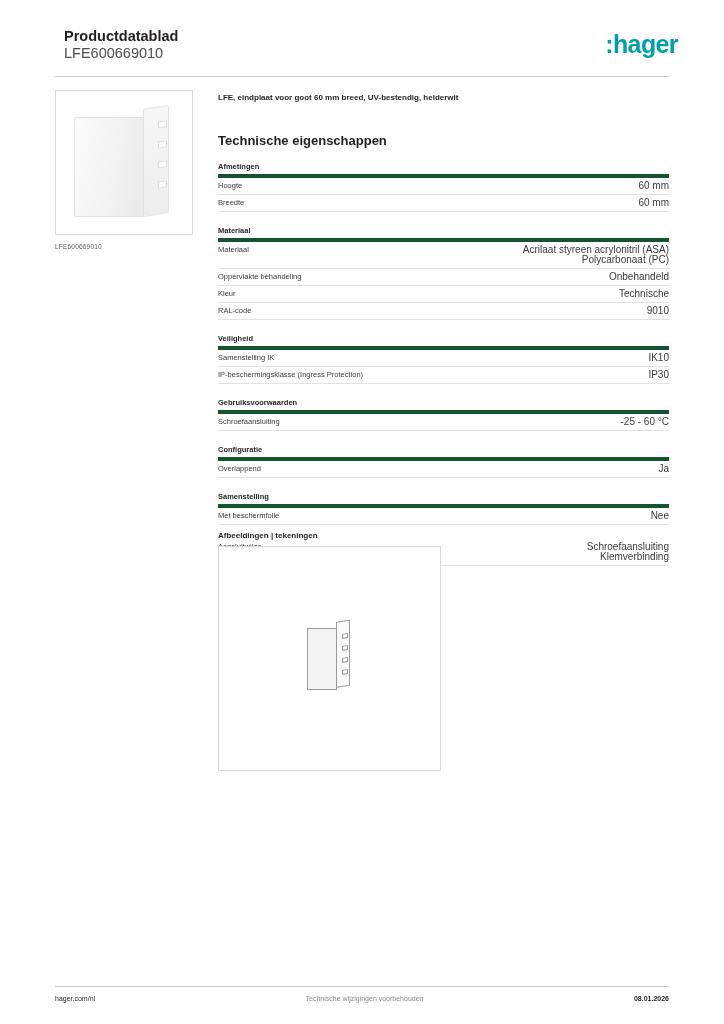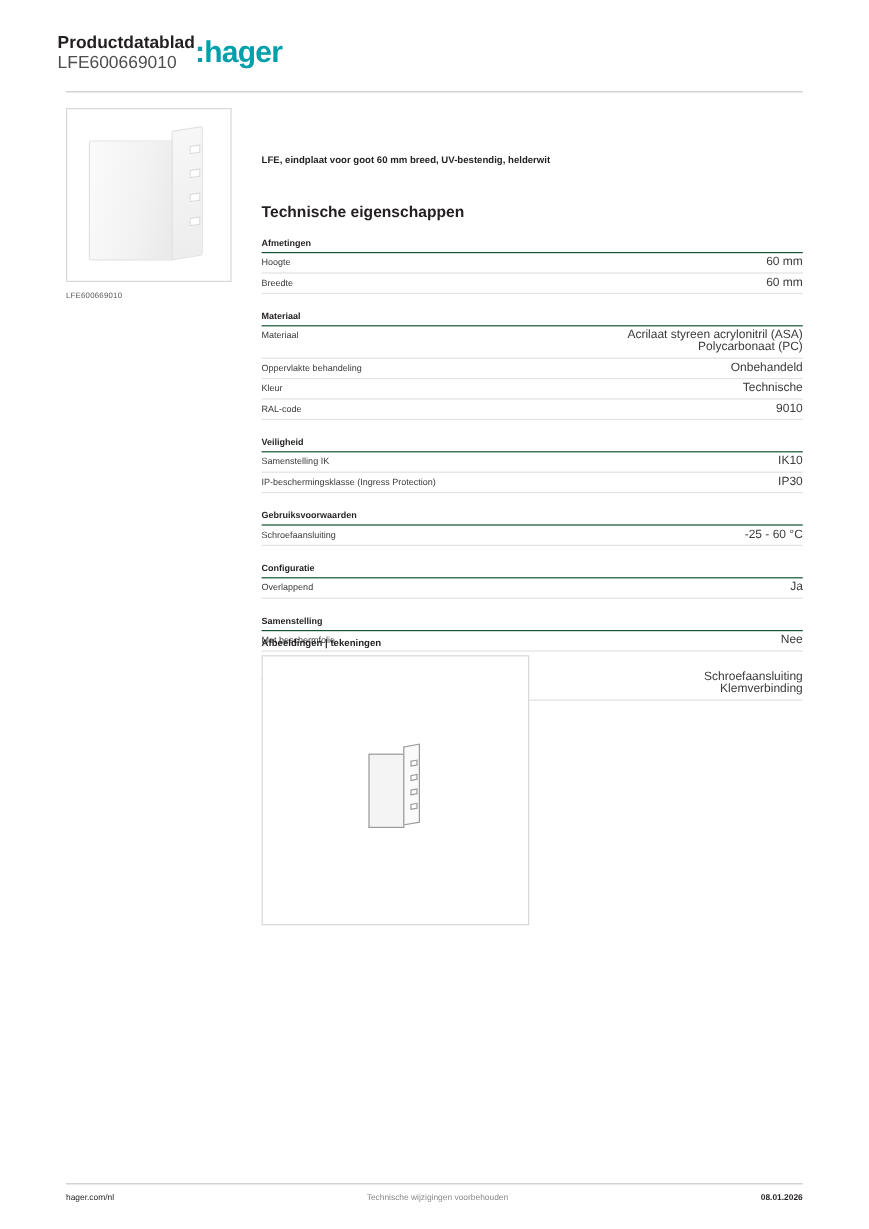--- a/index.html
+++ b/index.html
@@ -13,25 +13,26 @@
     height: 1024px;
     font-family: "Liberation Sans", sans-serif;
     color: #231f20;
     position: relative;
     overflow: hidden;
   }
 
   
   .header {
     position: absolute;
-    left: 48px;
+    left: 64px;
     top: 28px;
     width: 614px;
     display: flex;
     align-items: flex-start;
+    justify-content: space-between;
   }
   .doc-title {
     font-size: 14.5px;
     font-weight: bold;
     line-height: 16px;
     letter-spacing: 0px;
     color: #231f20;
   }
   .doc-subtitle {
     font-size: 14.5px;
@@ -109,21 +110,20 @@
     color: #5a5a5a;
     letter-spacing: 0.2px;
   }
 
   
   .content {
     position: absolute;
     left: 218px;
     top: 92px;
     width: 451px;
-    margin-top: 36px;
   }
   .prod-desc {
     font-size: 8px;
     font-weight: bold;
     color: #231f20;
     line-height: 11px;
     margin-bottom: 30px;
   }
   .section-title {
     font-size: 13px;
@@ -132,21 +132,21 @@
     margin-bottom: 14px;
   }
   .group {
     margin-top: 14px;
   }
   .group-title {
     font-size: 7.5px;
     font-weight: bold;
     color: #231f20;
     padding-bottom: 3px;
-    border-bottom: 1px solid #14532d;
+    border-bottom: 4px solid #14532d;
     margin-bottom: 0;
   }
   .row {
     display: flex;
     justify-content: space-between;
     align-items: flex-start;
     border-bottom: 1px solid #e2e2e2;
     padding: 3px 0 3px 0;
     min-height: 14px;
   }

